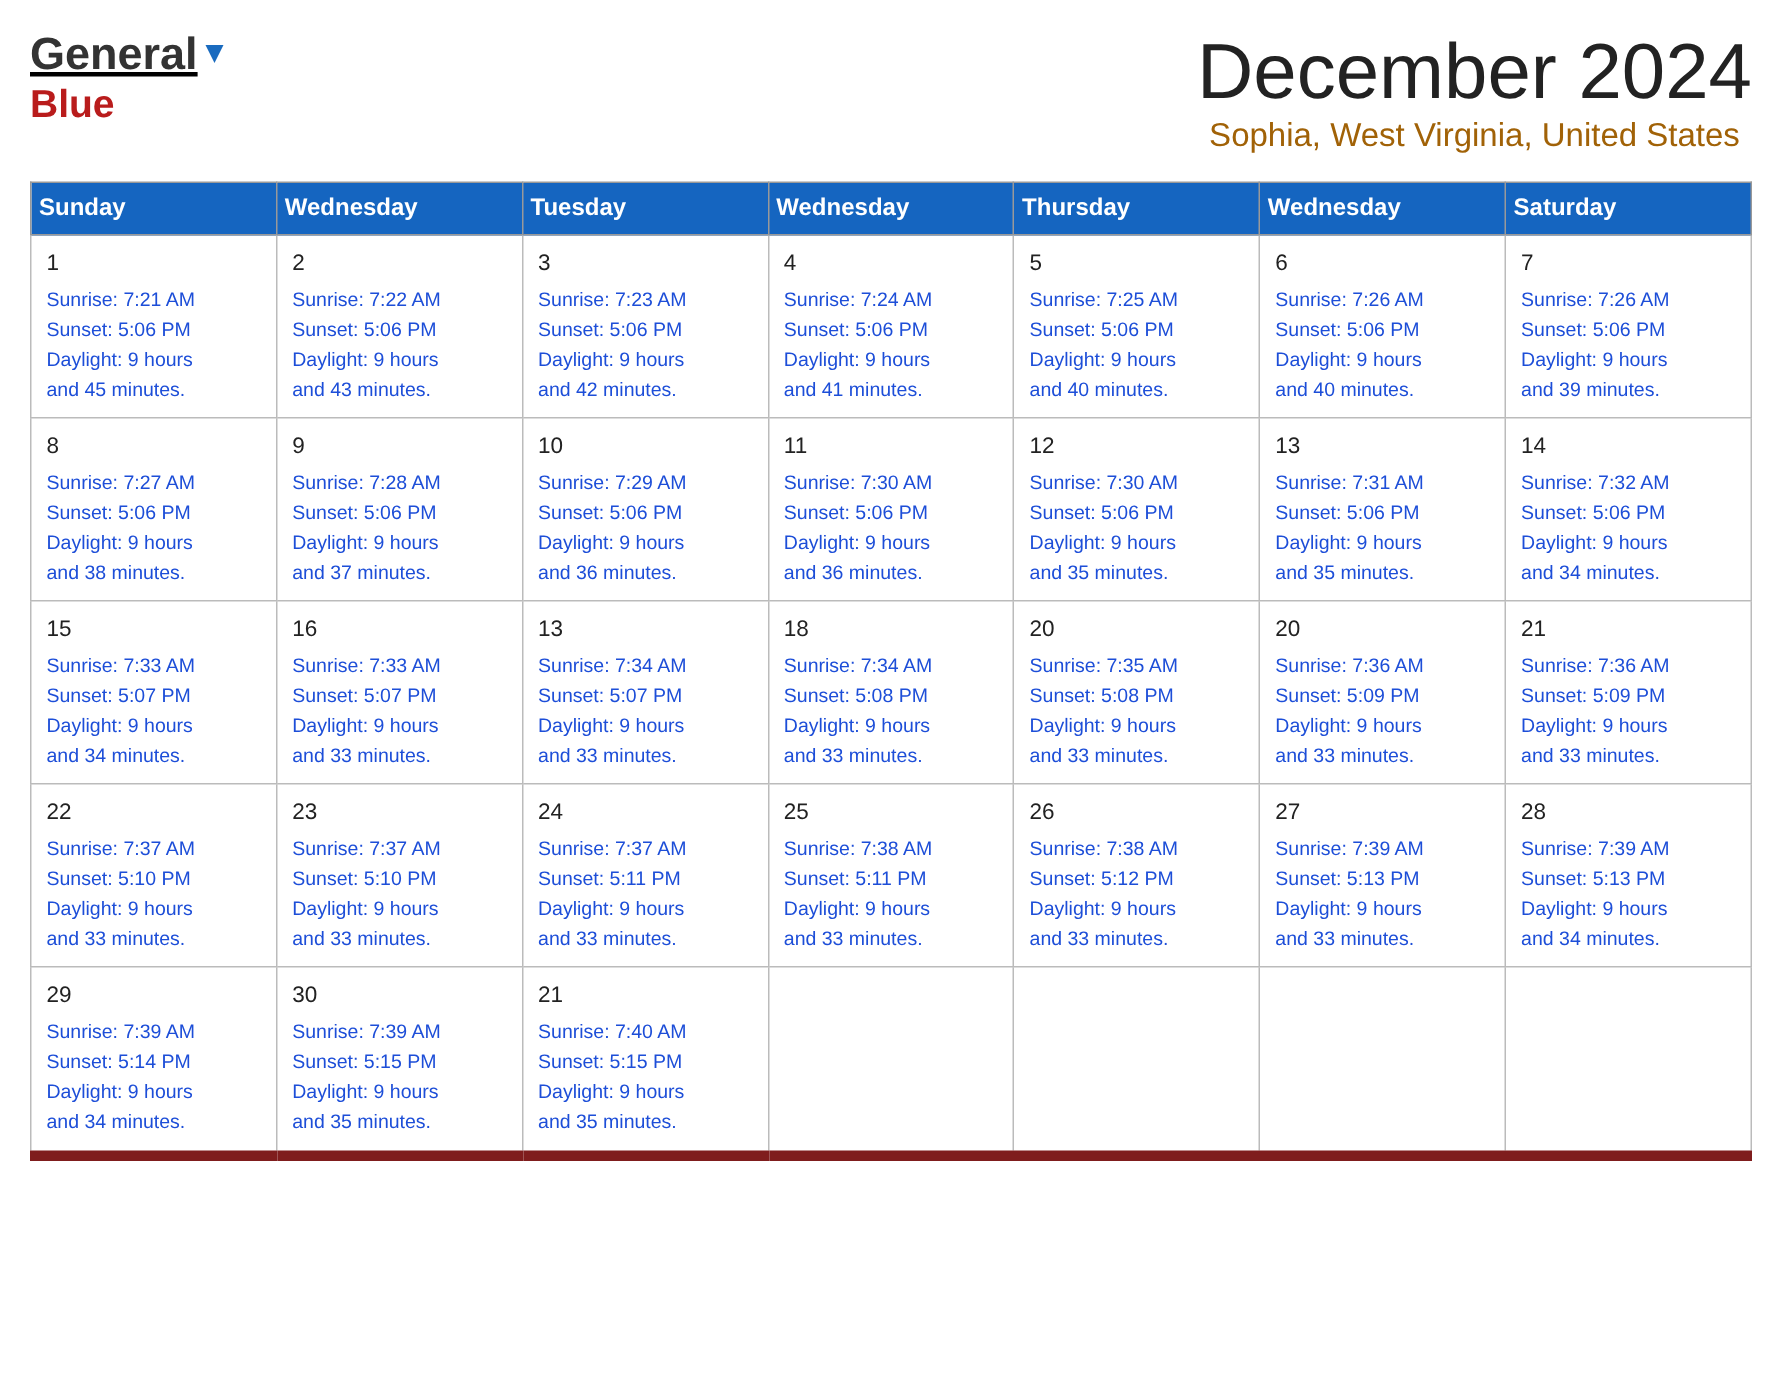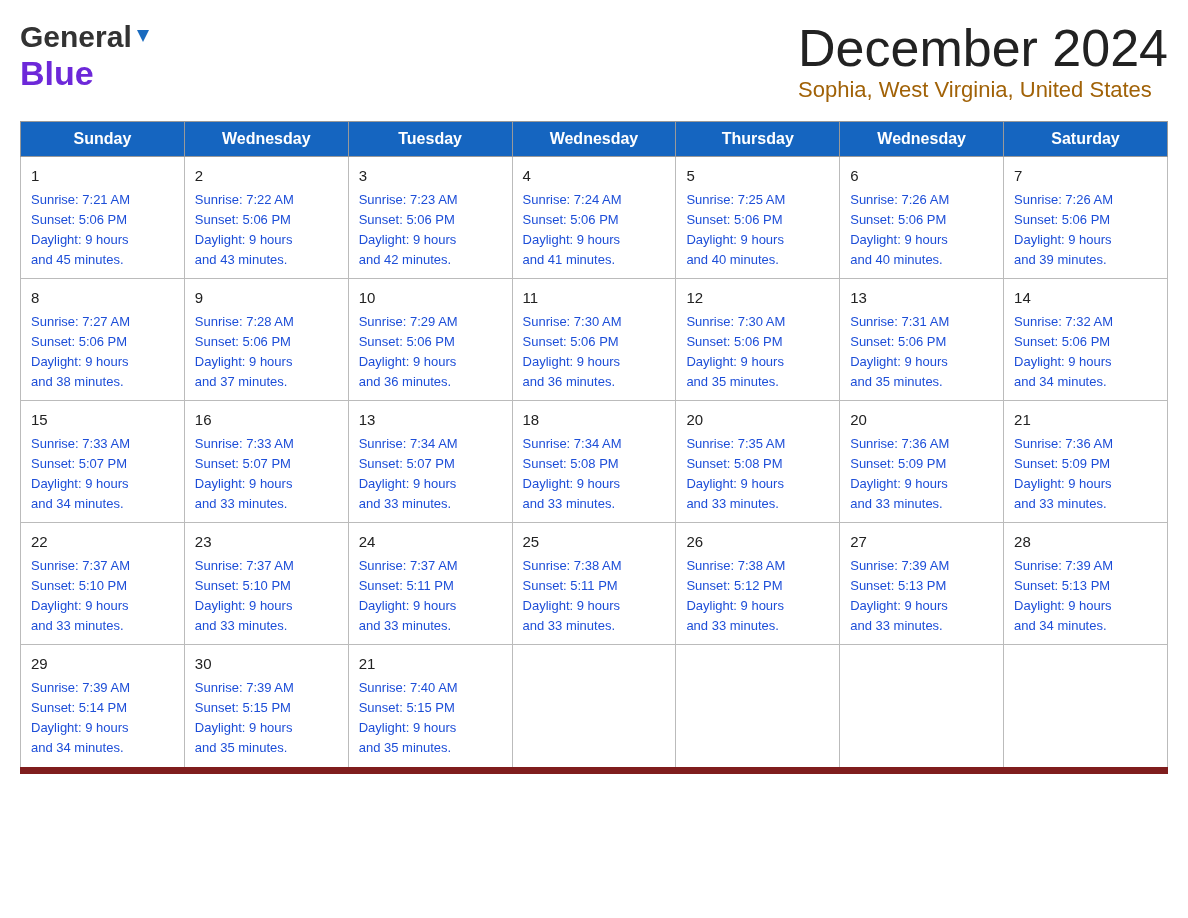--- a/index.html
+++ b/index.html
@@ -15,21 +15,21 @@
       justify-content: space-between;
       align-items: flex-start;
       margin-bottom: 18px;
     }
     .logo {
       display: flex;
       flex-direction: column;
       align-items: flex-start;
     }
     .title-block {
-      text-align: left;
+      text-align: center;
     }
     .month-title {
       font-size: 52px;
       font-weight: normal;
       color: #222;
       line-height: 1.1;
     }
     .location-title {
       font-size: 22px;
       color: #a16207;
@@ -38,22 +38,22 @@
     .calendar {
       width: 100%;
       border-collapse: collapse;
       border: 1px solid #999;
     }
     .calendar th {
       background-color: #1565c0;
       color: #fff;
       font-size: 16px;
       font-weight: bold;
-      padding: 8px 18px;
-      text-align: center;
+      padding: 8px 5px;
+      text-align: left;
       border: 1px solid #999;
     }
     .calendar td {
       vertical-align: top;
       padding: 8px 10px;
       border: 1px solid #bbb;
       width: 14.28%;
       font-size: 13.5px;
       color: #333;
       line-height: 1.5;
@@ -75,29 +75,30 @@
       border-bottom: 7px solid #7f1d1d;
     }
     .empty-cell {
       background: #fff;
     }
     
     .logo-wrapper {
       display: flex;
       align-items: center;
       gap: 0;
+      text-decoration: underline;
     }
     .logo-general {
       font-size: 30px;
       font-weight: bold;
       color: #333;
     }
     .logo-bottom {
-      color: #6d28d9;
-      font-size: 34px;
+      color: #b91c1c;
+      font-size: 26px;
       font-weight: bold;
     }
   </style>
 </head>
 <body>
 
 <div class="header">
   <div class="logo">
     <div class="logo-wrapper">
       <span class="logo-general">General</span>

